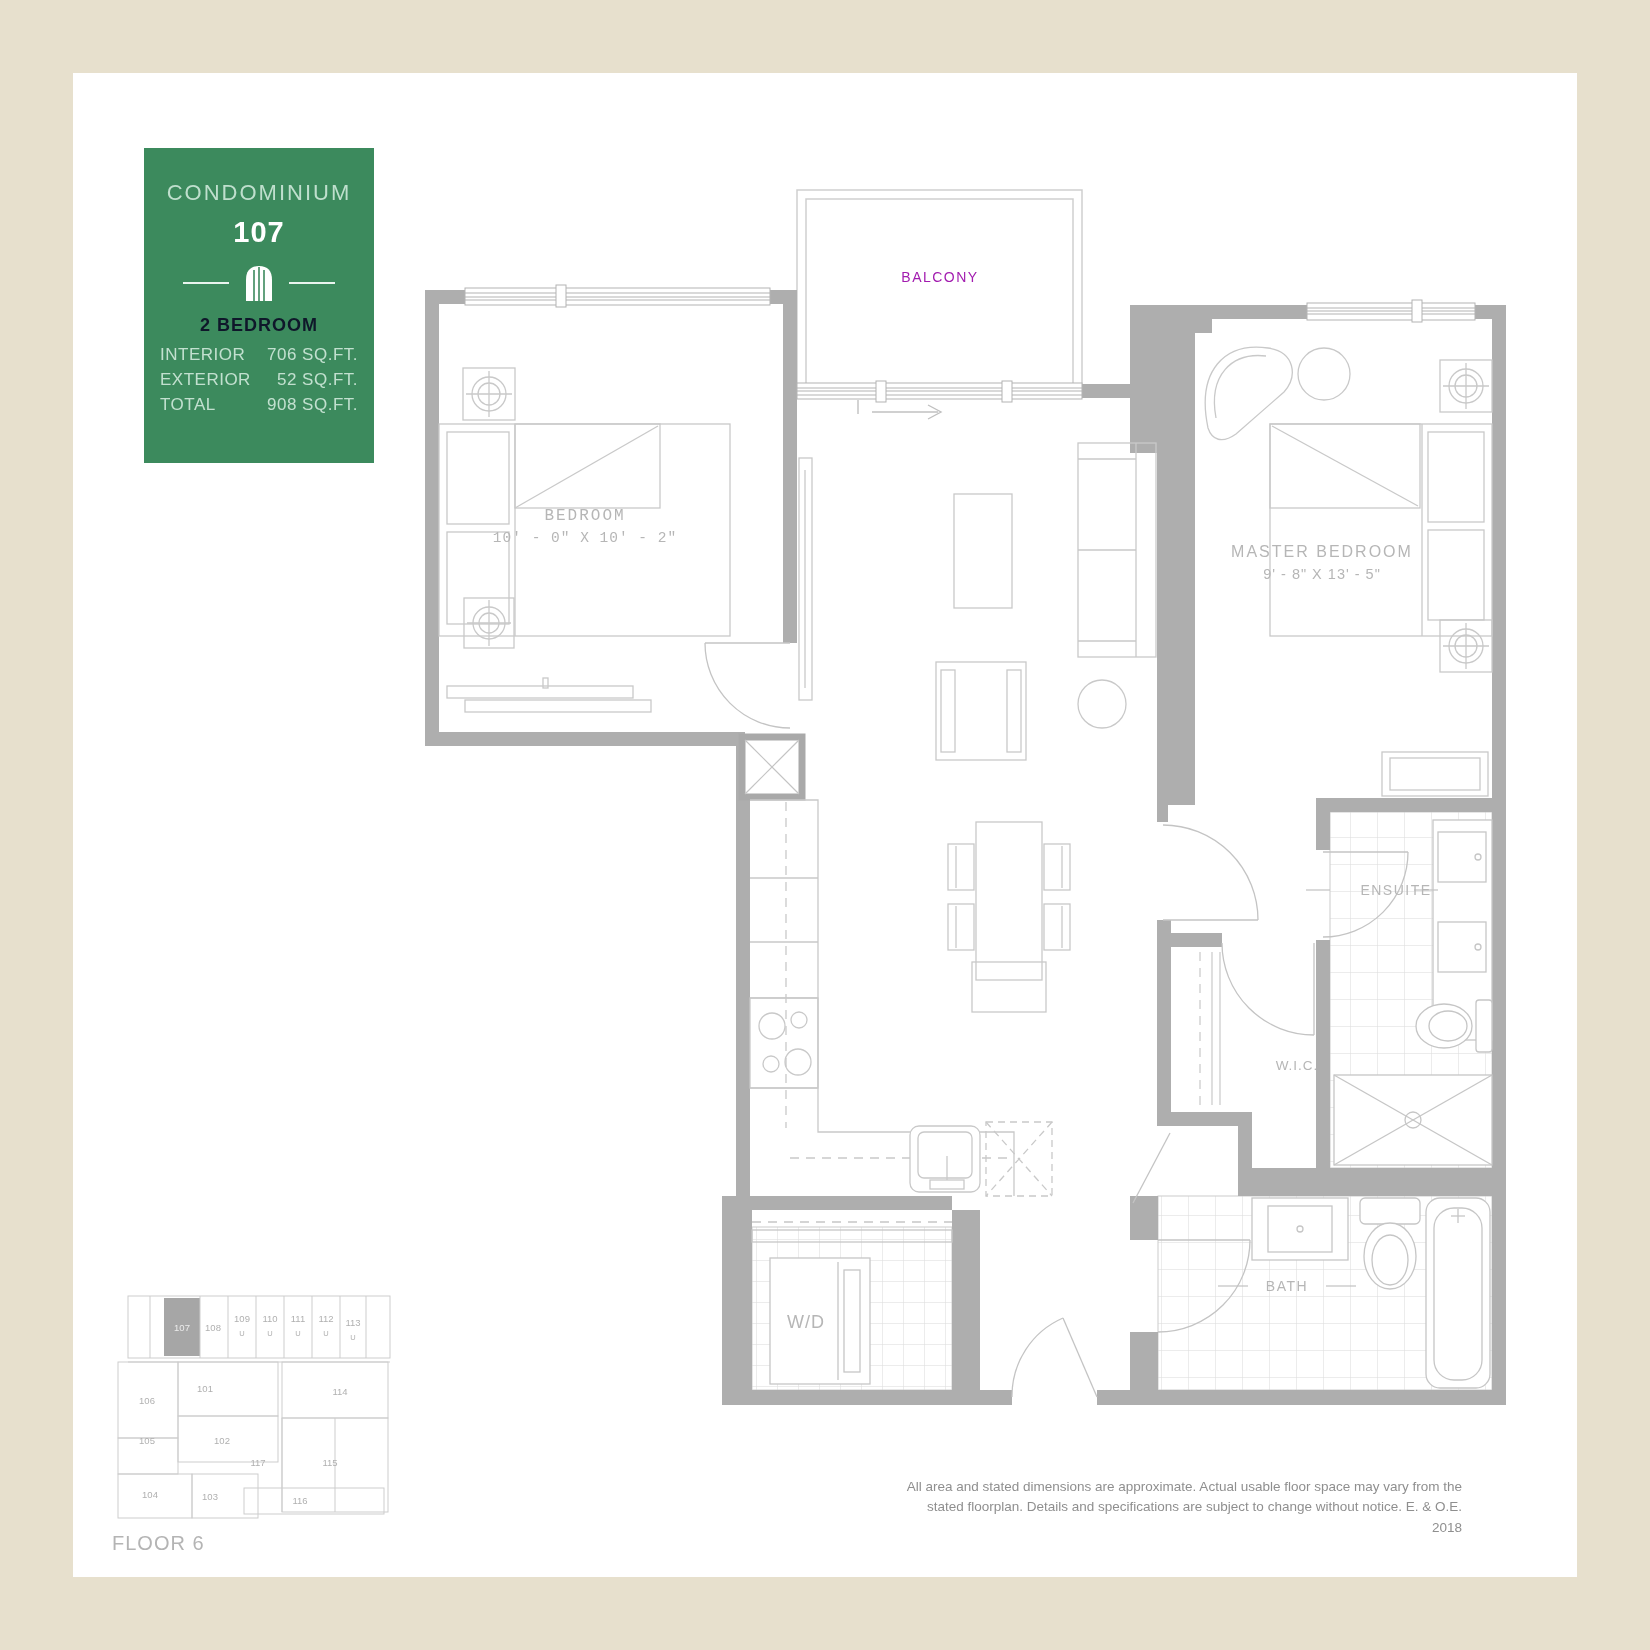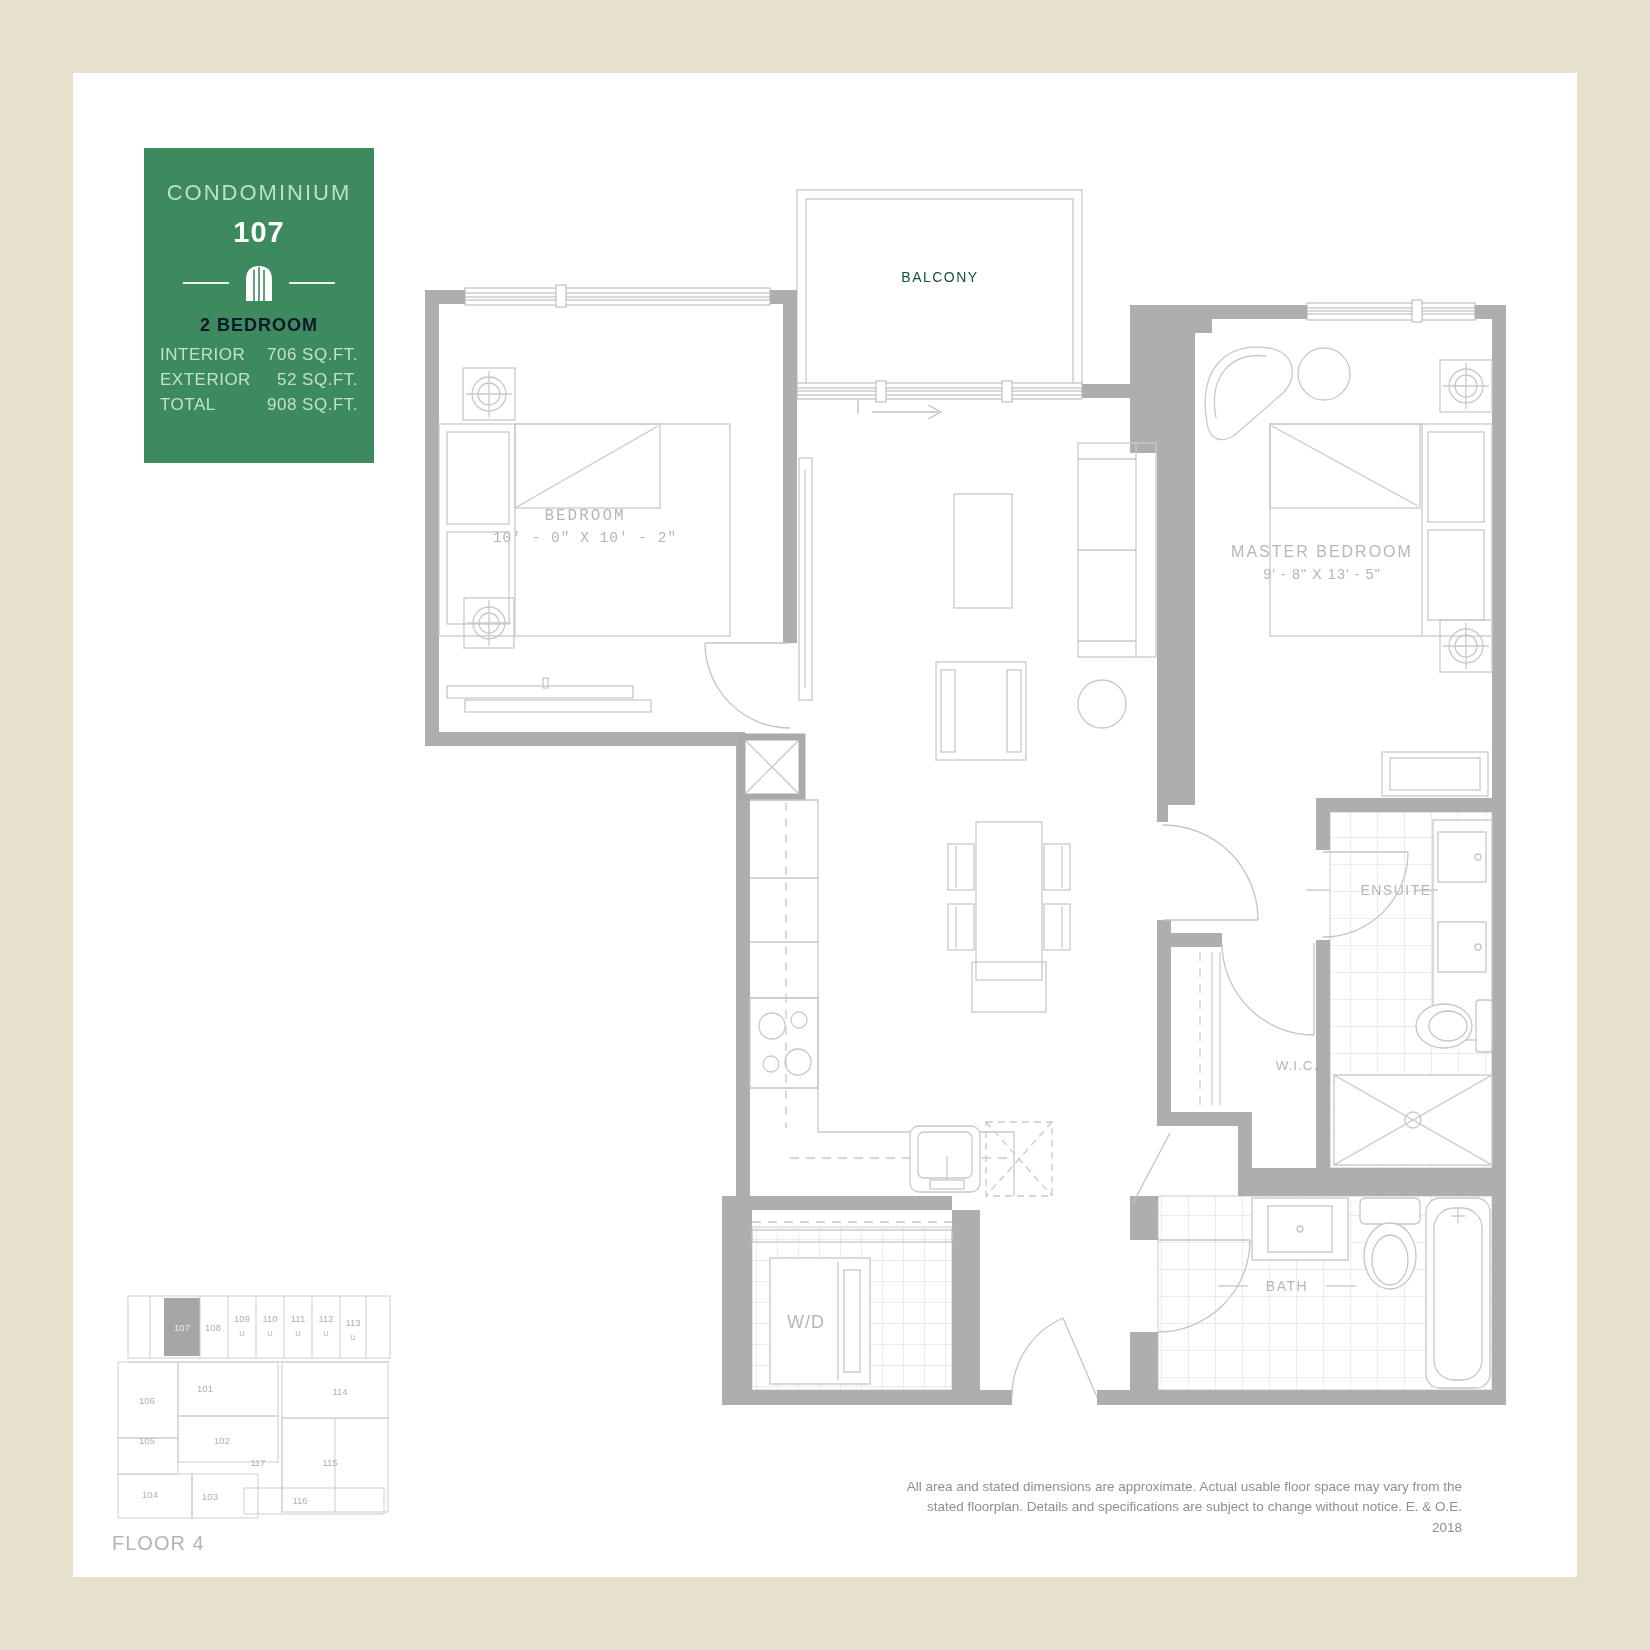--- a/index.html
+++ b/index.html
@@ -330,21 +330,21 @@
       <text x="147" y="1444">105</text>
       <text x="222" y="1444">102</text>
       <text x="258" y="1466">117</text>
       <text x="330" y="1466">115</text>
       <text x="150" y="1498">104</text>
       <text x="210" y="1500">103</text>
       <text x="300" y="1504">116</text>
     </g>
   </svg>
 
-  <div class="lbl lbl-sm" style="left:940px;top:277px;color:#14532d;">BALCONY</div>
+  <div class="lbl lbl-sm" style="left:940px;top:277px;color:#a21caf;">BALCONY</div>
 
   <div class="lbl" style="left:585px;top:527px;font-family:Liberation Mono, monospace;">
     <div>BEDROOM</div>
     <div class="dim">10' - 0" X 10' - 2"</div>
   </div>
 
   <div class="lbl" style="left:1322px;top:563px;">
     <div>MASTER BEDROOM</div>
     <div class="dim">9' - 8" X 13' - 5"</div>
   </div>
@@ -381,19 +381,19 @@
         <span>EXTERIOR</span>
         <span>52 SQ.FT.</span>
       </div>
       <div class="stat-row">
         <span>TOTAL</span>
         <span>908 SQ.FT.</span>
       </div>
     </div>
   </div>
 
-  <div class="floor-label">FLOOR 4</div>
+  <div class="floor-label">FLOOR 6</div>
 
   <div class="disclaimer">
     <div>All area and stated dimensions are approximate. Actual usable floor space may vary from the</div>
     <div>stated floorplan. Details and specifications are subject to change without notice. E. &amp; O.E. 2018</div>
   </div>
 </div>
 
 </body></html>

